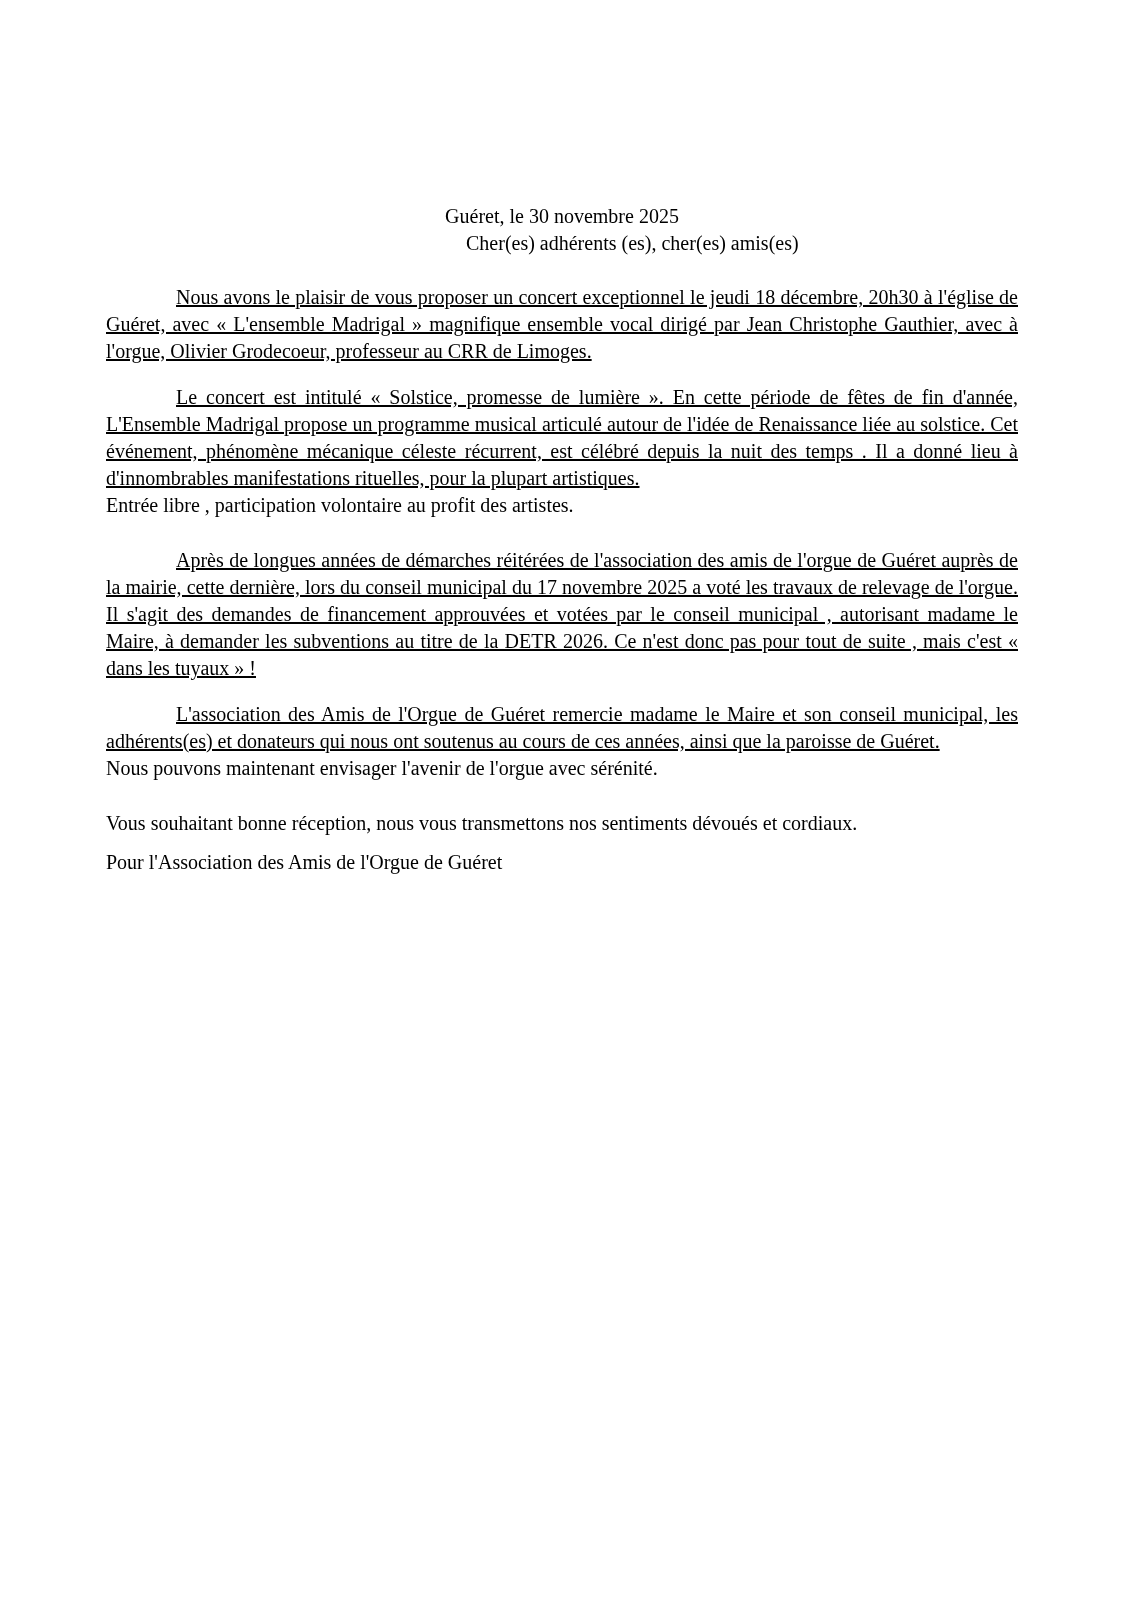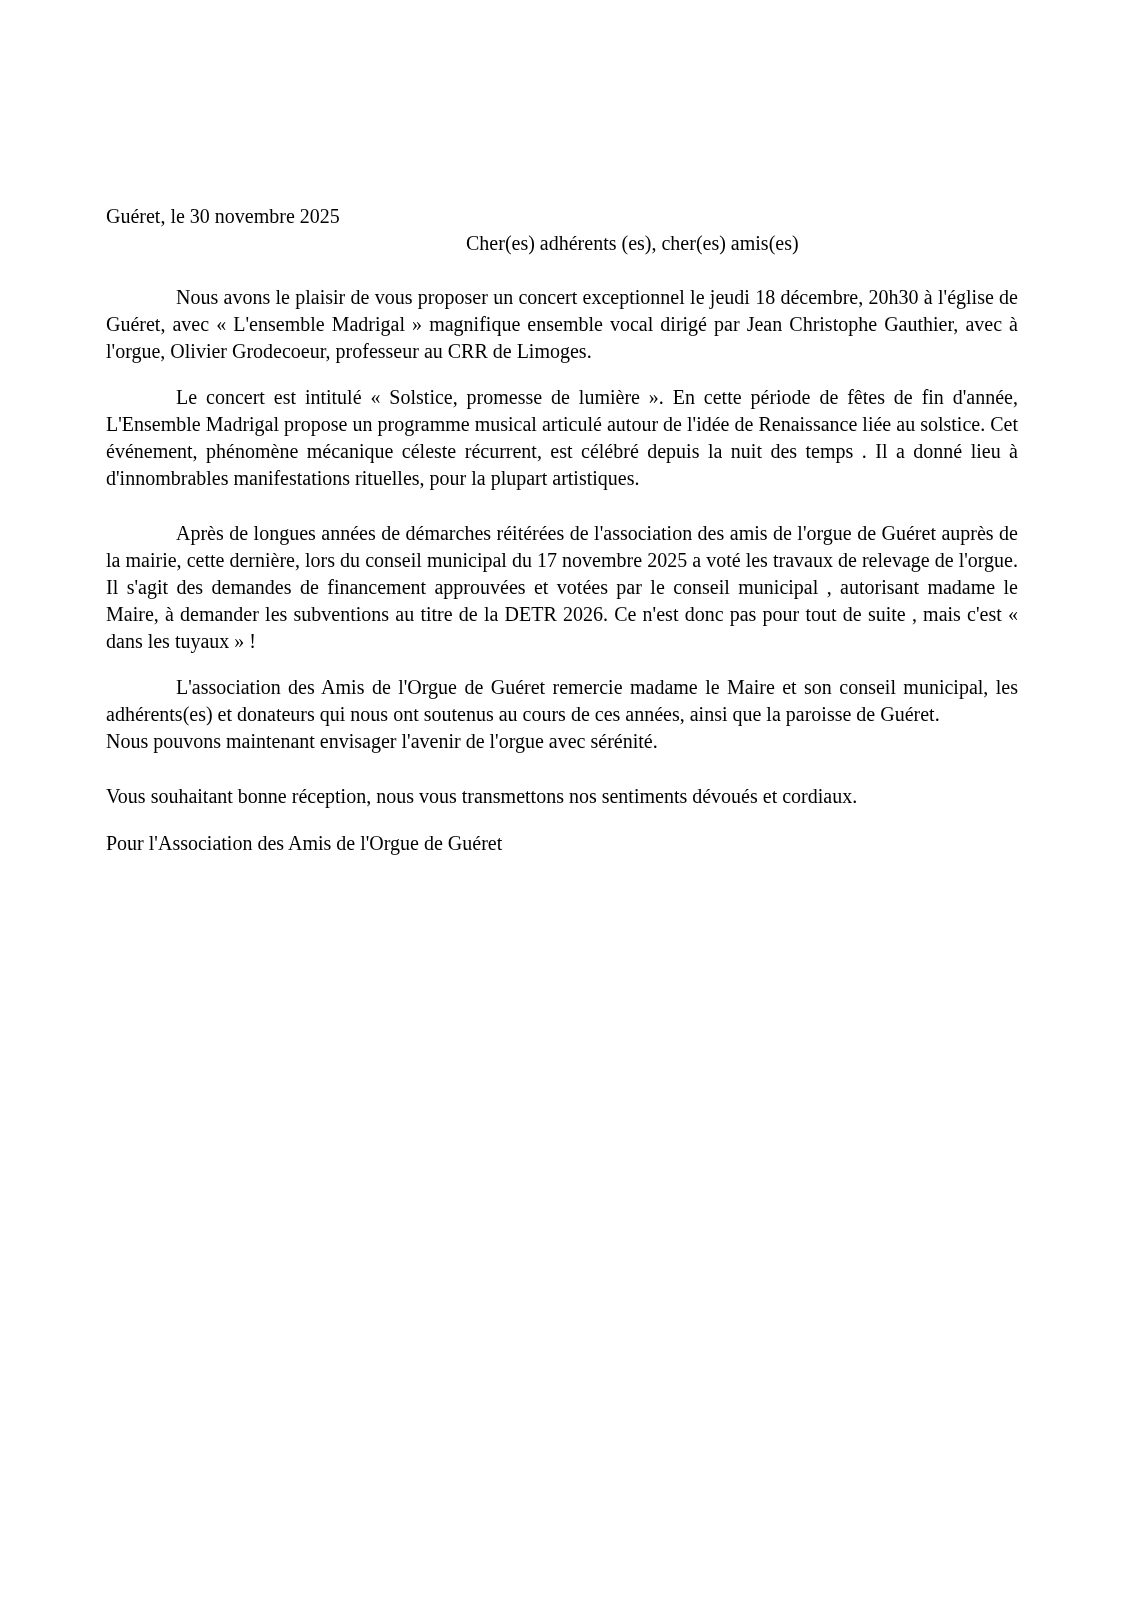--- a/index.html
+++ b/index.html
@@ -18,56 +18,58 @@
     line-height: 27px;
     overflow: hidden;
   }
   .content {
     position: absolute;
     left: 106px;
     top: 203px;
     width: 912px;
   }
   .date-line {
-    text-align: left;
+    text-align: center;
   }
   .salutation {
     margin-left: 360px;
   }
   .para {
     text-align: justify;
   }
   .para.indent {
     text-indent: 70px;
+    text-decoration: underline;
   }
   .gap-line { margin-top: 27px; }
   .gap-sm   { margin-top: 19px; }
   .gap-md   { margin-top: 28px; }
   .signature {
-    margin-top: 20px;
+    margin-top: 12px;
   }
   .sig-line {
     text-align: left;
   }
 </style>
 </head>
 <body>
 
 <div class="page">
   <div class="content">
 
     <div class="date-line">Guéret, le 30 novembre 2025</div>
 
     <div class="salutation">Cher(es) adhérents (es), cher(es) amis(es)</div>
 
     <div class="para indent gap-line">Nous avons le plaisir de vous proposer un concert exceptionnel le jeudi 18 décembre, 20h30 à l'église de Guéret, avec « L'ensemble Madrigal » magnifique ensemble vocal dirigé par Jean Christophe Gauthier, avec à l'orgue, Olivier Grodecoeur, professeur au CRR de Limoges.</div>
 
     <div class="para indent gap-sm">Le concert est intitulé « Solstice, promesse de lumière ». En cette période de fêtes de fin d'année, L'Ensemble Madrigal propose un programme musical articulé autour de l'idée de Renaissance liée au solstice. Cet événement, phénomène mécanique céleste récurrent, est célébré depuis la nuit des temps . Il a donné lieu à d'innombrables manifestations rituelles, pour la plupart artistiques.</div>
 
 
+    <div class="para">Entrée libre , participation volontaire au profit des artistes.</div>
 
     <div class="para indent gap-md">Après de longues années de démarches réitérées de l'association des amis de l'orgue de Guéret auprès de la mairie, cette dernière, lors du conseil municipal du 17 novembre 2025 a voté les travaux de relevage de l'orgue. Il s'agit des demandes de financement approuvées et votées par le conseil municipal , autorisant madame le Maire, à demander les subventions au titre de la DETR 2026. Ce n'est donc pas pour tout de suite , mais  c'est « dans les tuyaux » !</div>
 
     <div class="para indent gap-sm">L'association des Amis de l'Orgue de Guéret remercie madame le Maire et son conseil municipal, les adhérents(es) et donateurs qui nous ont soutenus au cours de ces années, ainsi que la paroisse de Guéret.</div>
 
     <div class="para">Nous pouvons maintenant envisager l'avenir de l'orgue avec sérénité.</div>
 
     <div class="para gap-md">Vous souhaitant bonne réception, nous vous transmettons nos sentiments dévoués et cordiaux.</div>
 
     <div class="signature">

